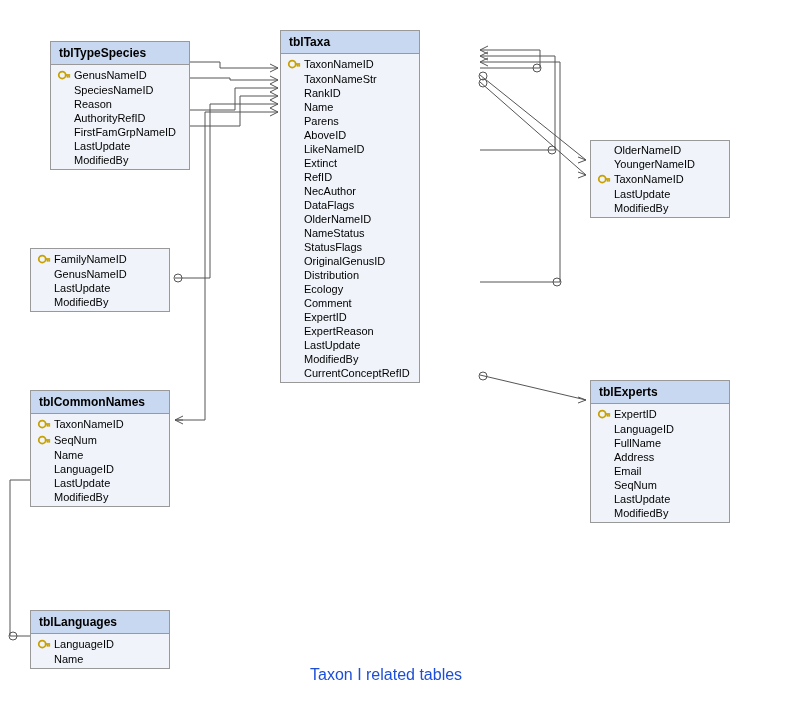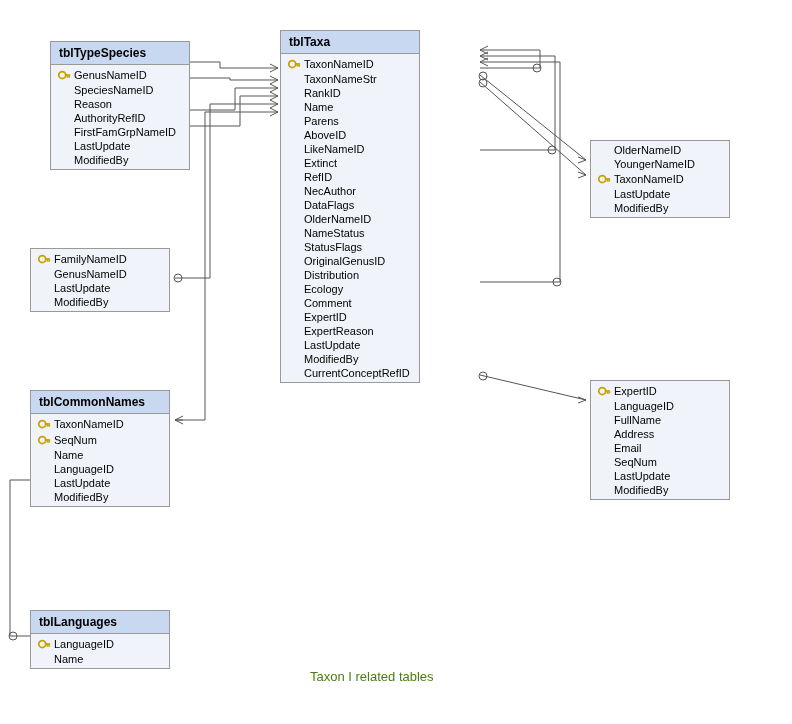--- a/index.html
+++ b/index.html
@@ -59,22 +59,22 @@
     svg.connector-layer {
       position: absolute;
       top: 0;
       left: 0;
       width: 792px;
       height: 724px;
       pointer-events: none;
     }
     .caption {
       position: absolute;
-      font-size: 13px;
-      color: #4d7c0f;
+      font-size: 16px;
+      color: #1d4ed8;
     }
   </style>
 </head>
 <body>
 
 <div class="diagram-container">
 
   <svg class="connector-layer">
 
     <line x1="175" y1="62" x2="220" y2="62" stroke="#555" stroke-width="1"></line>
@@ -398,20 +398,21 @@
             <span class="no-icon"></span>
             <span>LastUpdate</span>
           </div>
           <div class="db-field">
             <span class="no-icon"></span>
             <span>ModifiedBy</span>
           </div>
         </div>
       </div>
       <div class="db-table" style="left: 590px; top: 380px;">
+        <div class="db-table-header">tblExperts</div>
         <div class="db-table-body">
           <div class="db-field">
             <span class="key-icon"><svg viewBox="0 0 16 16" xmlns="http://www.w3.org/2000/svg">
     <circle cx="6" cy="8" r="4" fill="none" stroke="#c8a000" stroke-width="2"></circle>
     <rect x="9" y="7" width="6" height="2" fill="#c8a000"></rect>
     <rect x="13" y="9" width="2" height="2" fill="#c8a000"></rect>
     <rect x="11" y="9" width="2" height="2" fill="#c8a000"></rect>
   </svg></span>
             <span>ExpertID</span>
           </div>

